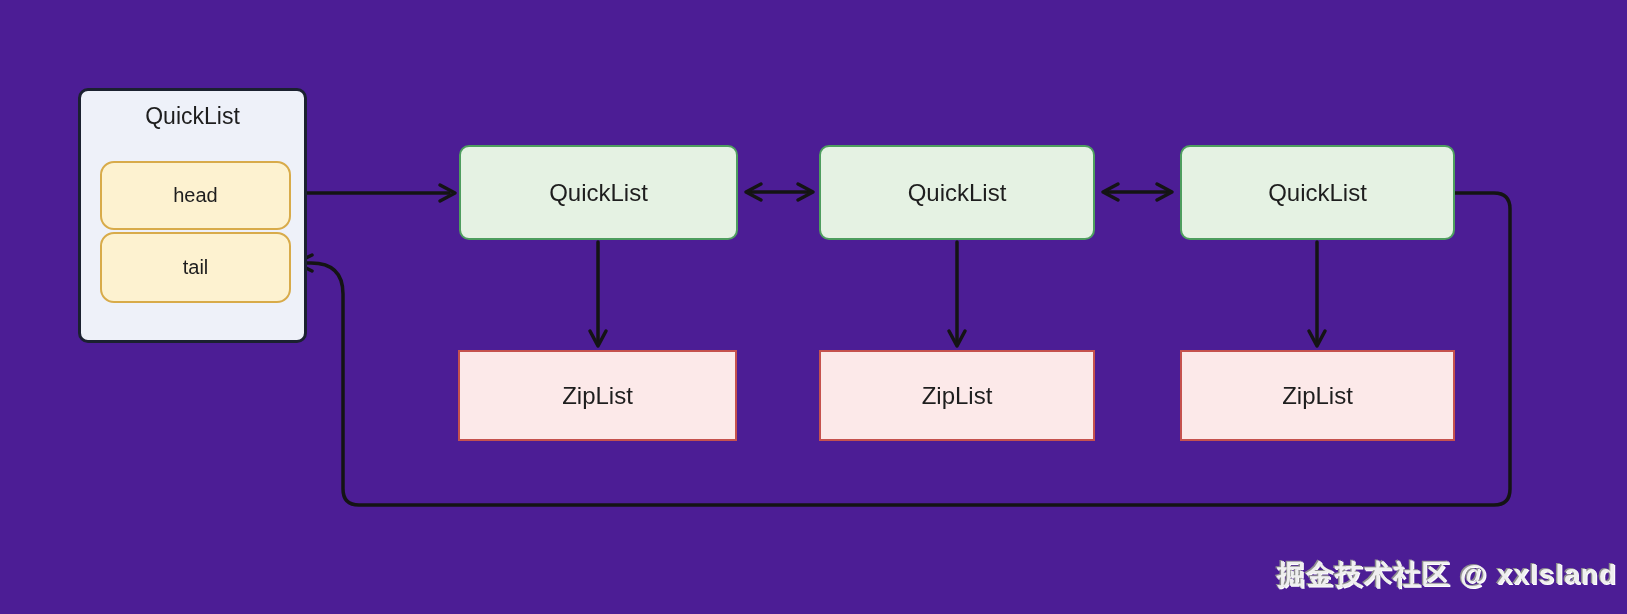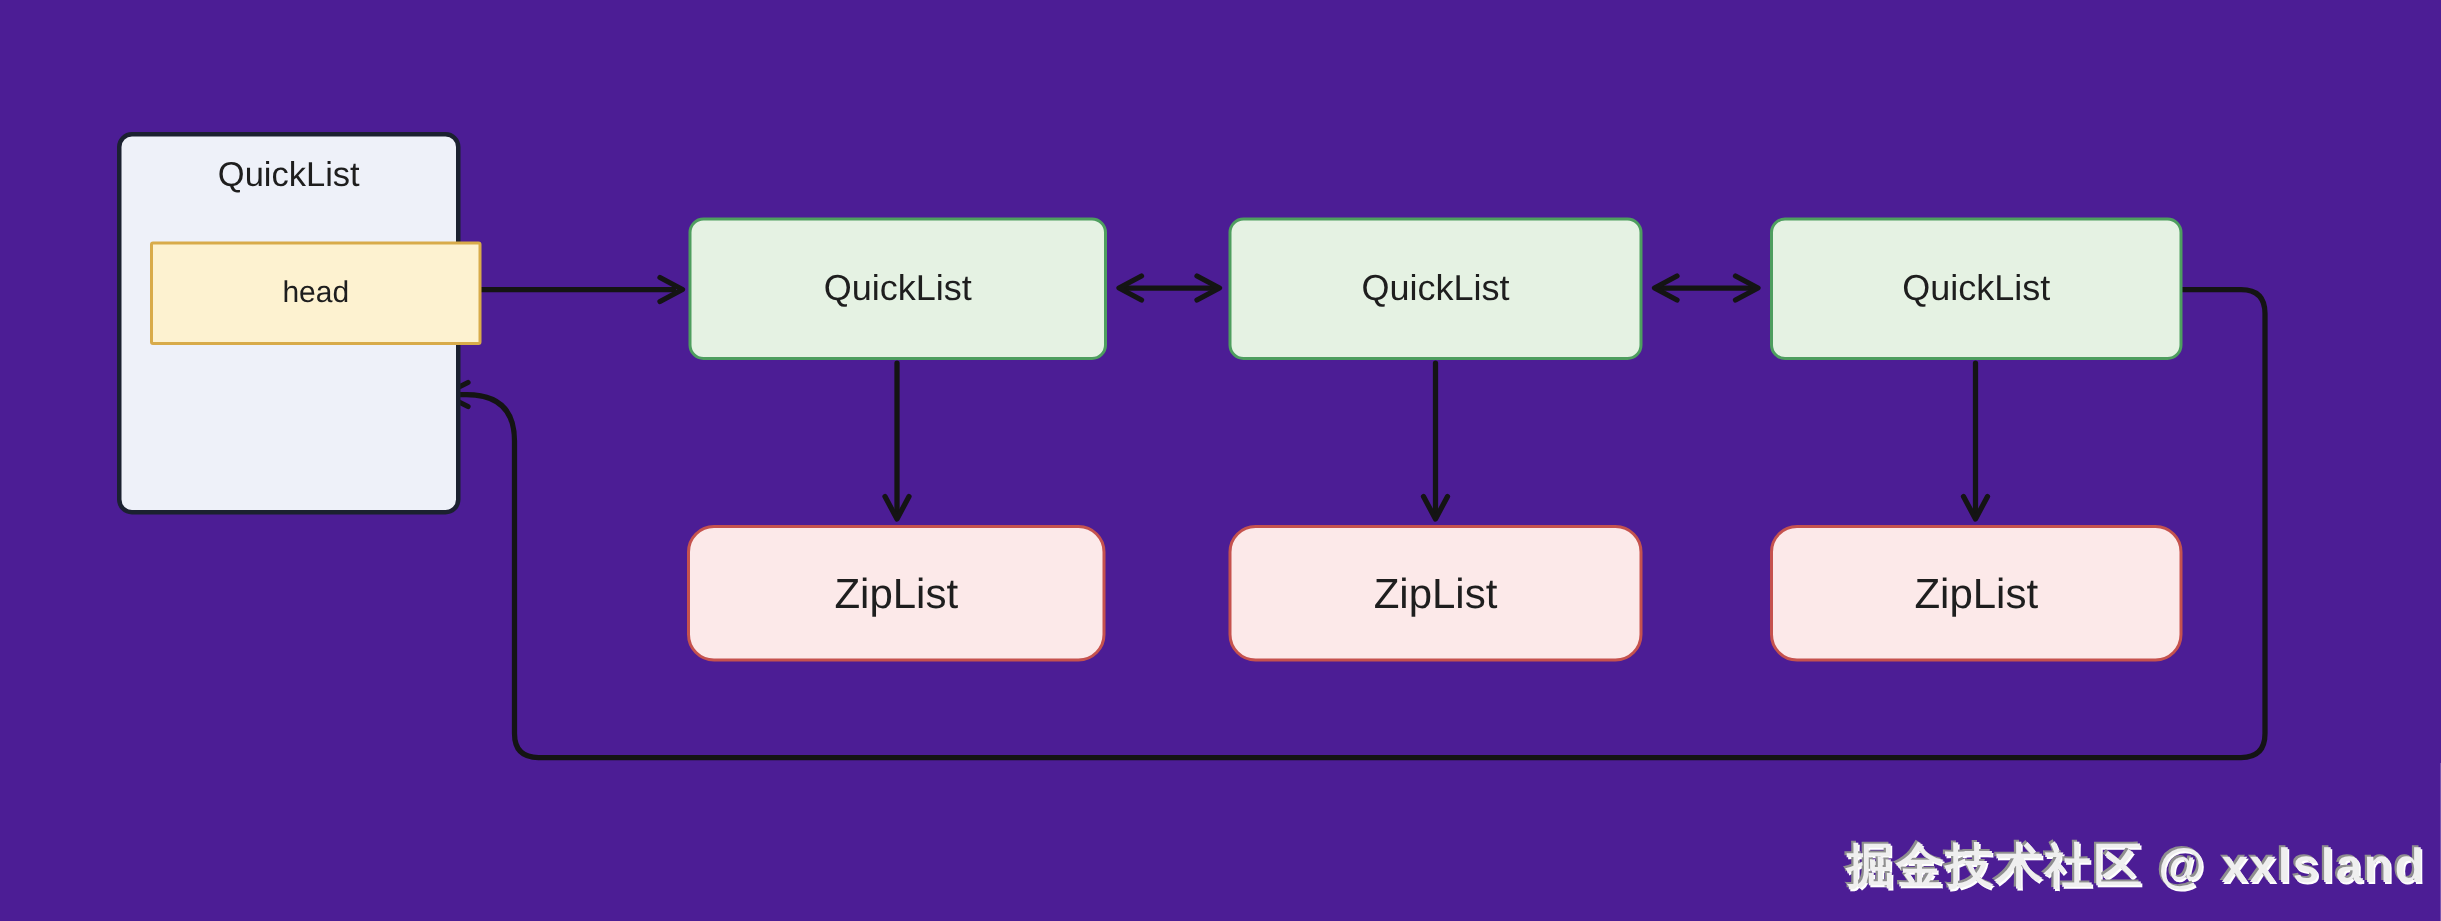--- a/index.html
+++ b/index.html
@@ -43,24 +43,24 @@
   }
   .outer-title{
     margin-top:12px;
     text-align:center;
     font-size:23px;
     color:var(--label);
   }
   .field{
     position:absolute;
     left:19px;
-    width:221px;
+    width:191px;
     background:var(--field-fill);
     border:2.5px solid var(--field-border);
-    border-radius:2px;
+    border-radius:14px;
     display:flex;align-items:center;justify-content:center;
     font-size:20px;
     color:var(--label);
   }
   .field-head{top:70px;height:69px;}
   .field-tail{top:141px;height:71px;}
   .node{
     position:absolute;
     background:var(--node-fill);
     border:2.5px solid var(--node-border);
@@ -69,32 +69,32 @@
     font-size:24px;
     color:var(--label);
   }
   .node-1{left:459px;top:145px;width:279px;height:95px;}
   .node-2{left:819px;top:145px;width:276px;height:95px;}
   .node-3{left:1180px;top:145px;width:275px;height:95px;}
   .zip{
     position:absolute;
     background:var(--ziplist-fill);
     border:2.5px solid var(--ziplist-border);
-    border-radius:18px;
+    border-radius:0;
     display:flex;align-items:center;justify-content:center;
-    font-size:28px;
+    font-size:24px;
     color:var(--label);
   }
   .zip-1{left:458px;top:350px;width:279px;height:91px;}
   .zip-2{left:819px;top:350px;width:276px;height:91px;}
   .zip-3{left:1180px;top:350px;width:275px;height:91px;}
   .watermark{
     position:absolute;
     right:10px;top:556px;
-    font-size:32px;
+    font-size:28px;
     font-weight:600;
     letter-spacing:1px;
     color:#efefef;
     text-shadow:-1.5px -1.5px 0 #8f8f8f, 1px 1px 0 #ffffff;
     white-space:nowrap;
   }
 </style>
 </head>
 <body>
 
@@ -124,20 +124,21 @@
       <path d="M 1309 331 L 1317 346 L 1325 331"></path>
 
       <path d="M 1455 193 L 1494 193 Q 1510 193 1510 209 L 1510 489 Q 1510 505 1494 505 L 359 505 Q 343 505 343 489 L 343 294 Q 343 263 311 263 L 299 263"></path>
       <path d="M 312 255 L 296 263 L 312 271"></path>
     </g>
   </svg>
 
   <div class="outer-box">
     <div class="outer-title">QuickList</div>
     <div class="field field-head">head</div>
+    <div class="field field-tail">tail</div>
   </div>
 
   <div class="node node-1">QuickList</div>
   <div class="node node-2">QuickList</div>
   <div class="node node-3">QuickList</div>
 
   <div class="zip zip-1">ZipList</div>
   <div class="zip zip-2">ZipList</div>
   <div class="zip zip-3">ZipList</div>
 

